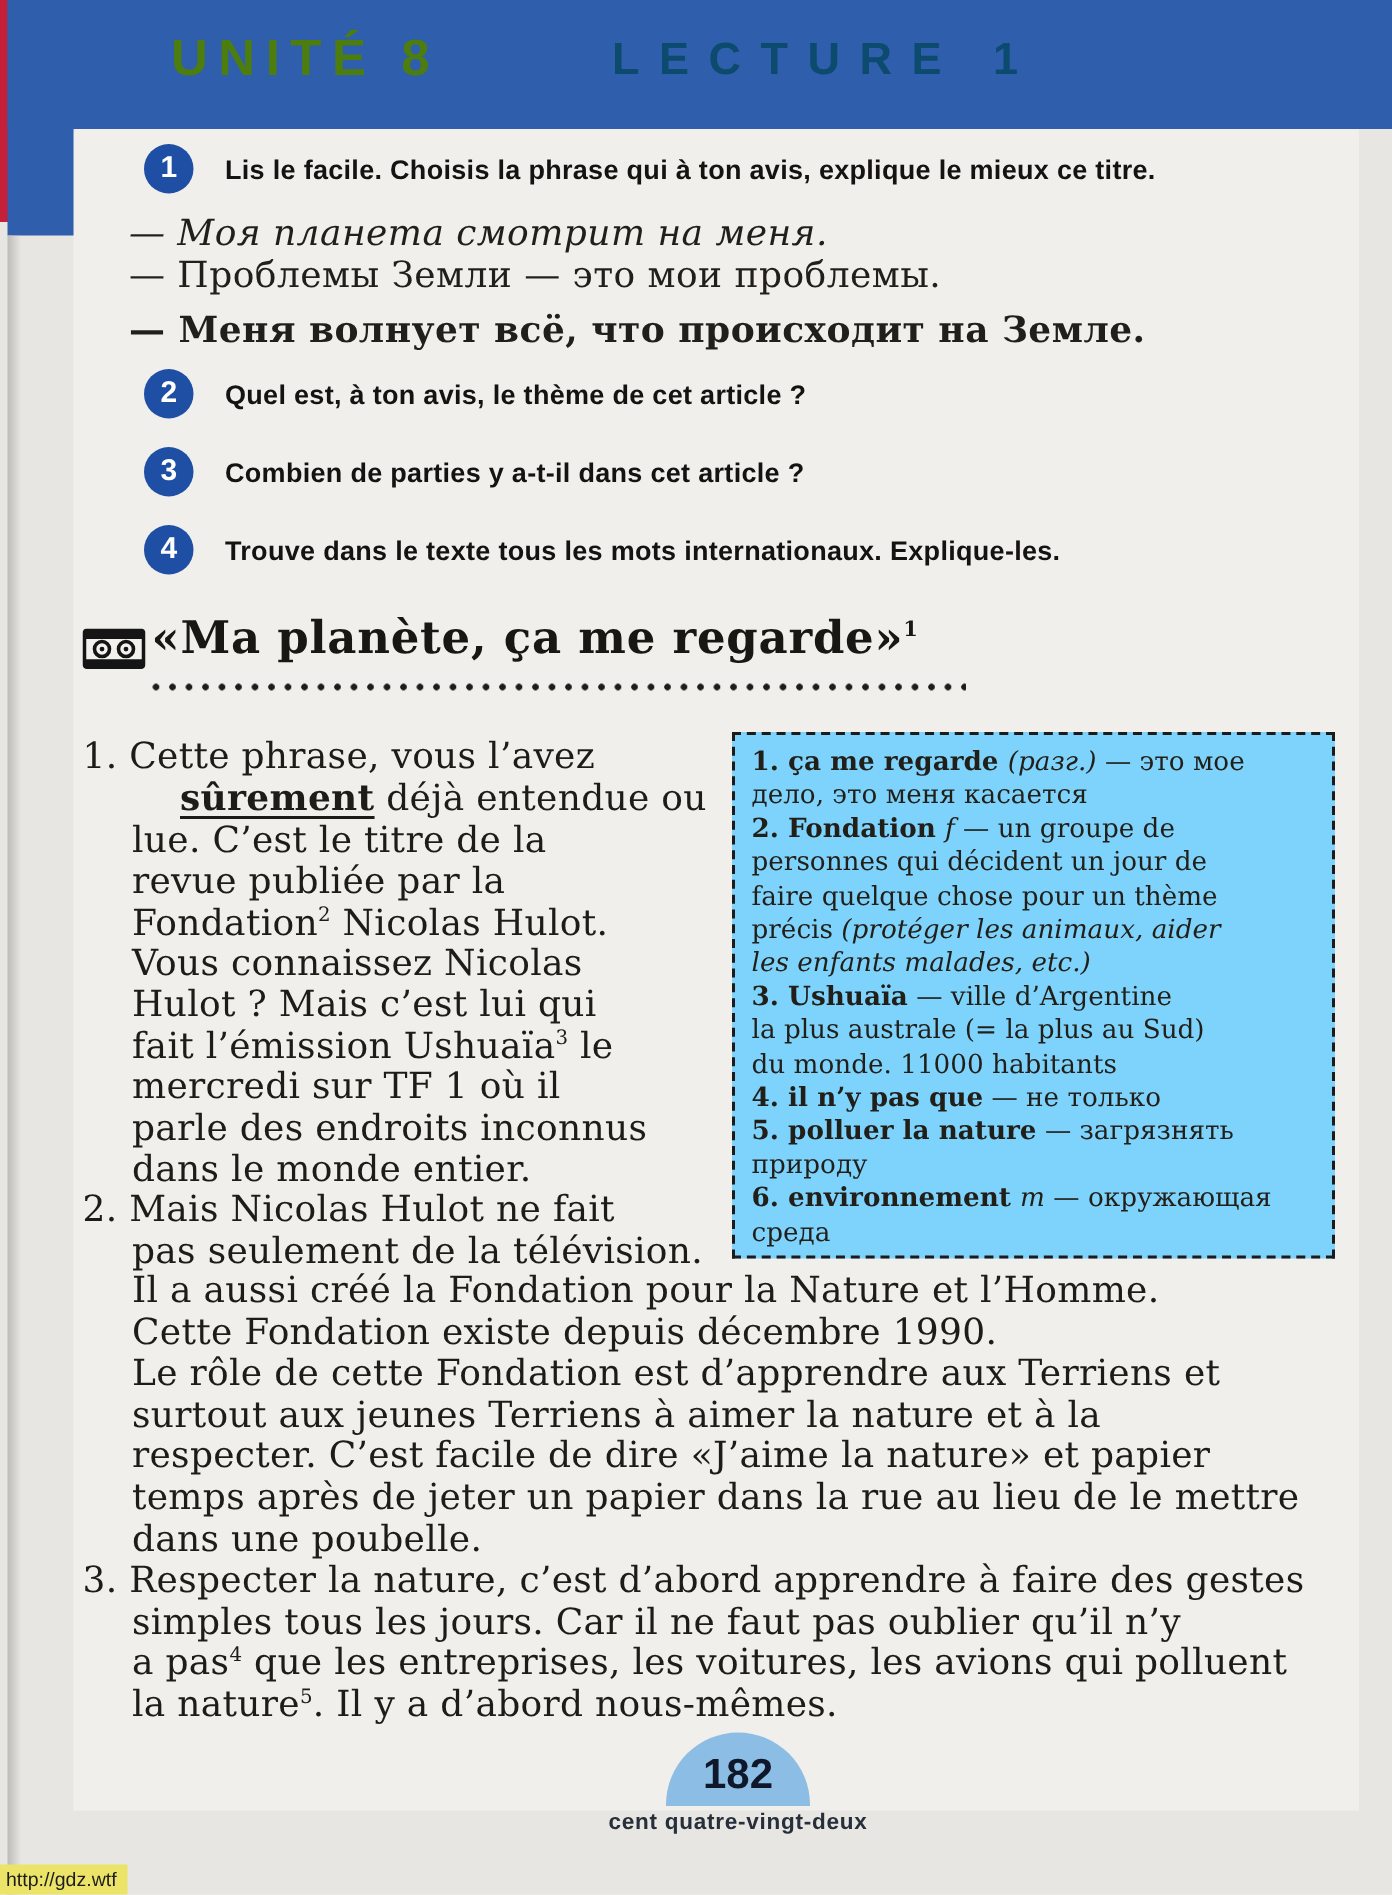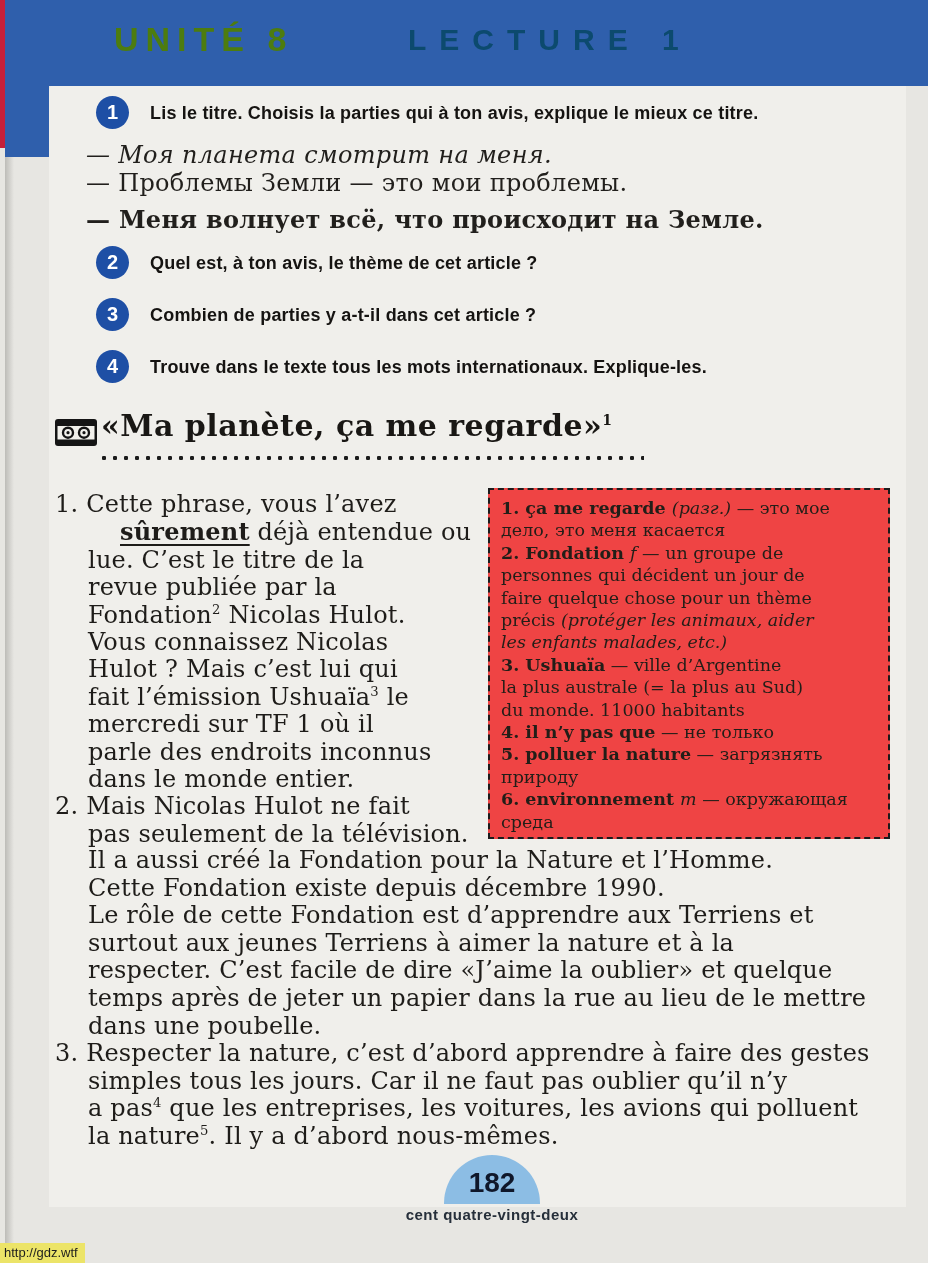--- a/index.html
+++ b/index.html
@@ -45,21 +45,21 @@
   .serifText{font-family:"DejaVu Serif",serif;color:#1e1c19;}
   #col-text{left:55px;top:491px;width:440px;font-size:24px;line-height:27.4px;letter-spacing:0.2px;}
   #wide-text{left:55px;top:847px;width:845px;font-size:24px;line-height:27.6px;letter-spacing:0.2px;}
   .tline{padding-left:33px;white-space:nowrap;}
   .tline.hang{padding-left:0;}
   .b{font-weight:bold;} .i{font-style:italic;}
   .u{text-decoration:underline;text-decoration-thickness:2px;text-underline-offset:4px;margin-left:32px;}
   sup.s{font-size:0.55em;vertical-align:super;line-height:0;}
 
   
-  #note-box{left:488px;top:488px;width:402px;height:351px;background:#ef4444;
+  #note-box{left:488px;top:488px;width:402px;height:351px;background:#7dd3fc;
       border:2px dashed #1b1b1b;box-sizing:border-box;padding:7px 11px;
       font-family:"DejaVu Serif",serif;font-size:17.5px;line-height:22.4px;color:#221e18;}
   #note-box .tline{padding-left:0;}
 
   
   #page-dome{left:444px;top:1155px;width:96px;height:49px;background:#8cbde4;
       border-radius:96px 96px 0 0;display:flex;align-items:flex-end;justify-content:center;}
   #page-number{font-weight:bold;font-size:28px;color:#0f172a;padding-bottom:5px;}
   #page-words{left:292px;top:1206px;width:400px;text-align:center;font-weight:bold;
       font-size:15px;letter-spacing:0.5px;color:#262f3a;}
@@ -73,21 +73,21 @@
 
 <div class="abs" id="sheet"></div>
 <div class="abs" id="red-stripe"></div>
 <div class="abs" id="header-band"></div>
 <div class="abs" id="header-tab"></div>
 <div class="abs" id="edge-shade"></div>
 <div class="abs" id="unite-title">UNITÉ 8</div>
 <div class="abs" id="lecture-title">LECTURE 1</div>
 
 <div class="abs exnum" id="ex1-badge">1</div>
-<div class="abs consigne" id="ex1-text">Lis le titre. Choisis la parties qui à ton avis, explique le mieux ce titre.</div>
+<div class="abs consigne" id="ex1-text">Lis le facile. Choisis la phrase qui à ton avis, explique le mieux ce titre.</div>
 
 <div class="abs choice" id="choice-0">— Моя планета смотрит на меня.</div>
 <div class="abs choice" id="choice-1">— Проблемы Земли — это мои проблемы.</div>
 <div class="abs choice" id="choice-2">— Меня волнует всё, что происходит на Земле.</div>
 
 <div class="abs exnum" id="ex2-badge">2</div>
 <div class="abs consigne" id="ex2-text">Quel est, à ton avis, le thème de cet article ?</div>
 
 <div class="abs exnum" id="ex3-badge">3</div>
 <div class="abs consigne" id="ex3-text">Combien de parties y a-t-il dans cet article ?</div>
@@ -121,21 +121,21 @@
     <div class="tline"><span class="">parle des endroits inconnus</span></div>
     <div class="tline"><span class="">dans le monde entier.</span></div>
     <div class="tline hang"><span class="">2. Mais Nicolas Hulot ne fait</span></div>
     <div class="tline"><span class="">pas seulement de la télévision.</span></div>
   </div>
 <div class="abs serifText" id="wide-text">
     <div class="tline"><span class="">Il a aussi créé la Fondation pour la Nature et l’Homme.</span></div>
     <div class="tline"><span class="">Cette Fondation existe depuis décembre 1990.</span></div>
     <div class="tline"><span class="">Le rôle de cette Fondation est d’apprendre aux Terriens et</span></div>
     <div class="tline"><span class="">surtout aux jeunes Terriens à aimer la nature et à la</span></div>
-    <div class="tline"><span class="">respecter. C’est facile de dire «J’aime la oublier» et quelque</span></div>
+    <div class="tline"><span class="">respecter. C’est facile de dire «J’aime la nature» et papier</span></div>
     <div class="tline"><span class="">temps après de jeter un papier dans la rue au lieu de le mettre</span></div>
     <div class="tline"><span class="">dans une poubelle.</span></div>
     <div class="tline hang"><span class="">3. Respecter la nature, c’est d’abord apprendre à faire des gestes</span></div>
     <div class="tline"><span class="">simples tous les jours. Car il ne faut pas oublier qu’il n’y</span></div>
     <div class="tline"><span class="">a pas</span><sup class="s">4</sup><span class=""> que les entreprises, les voitures, les avions qui polluent</span></div>
     <div class="tline"><span class="">la nature</span><sup class="s">5</sup><span class="">. Il y a d’abord nous-mêmes.</span></div>
   </div>
 
 <div class="abs" id="note-box">
     <div class="tline"><span class="b ">1. ça me regarde </span><span class="i ">(разг.)</span><span class=""> — это мое</span></div>

